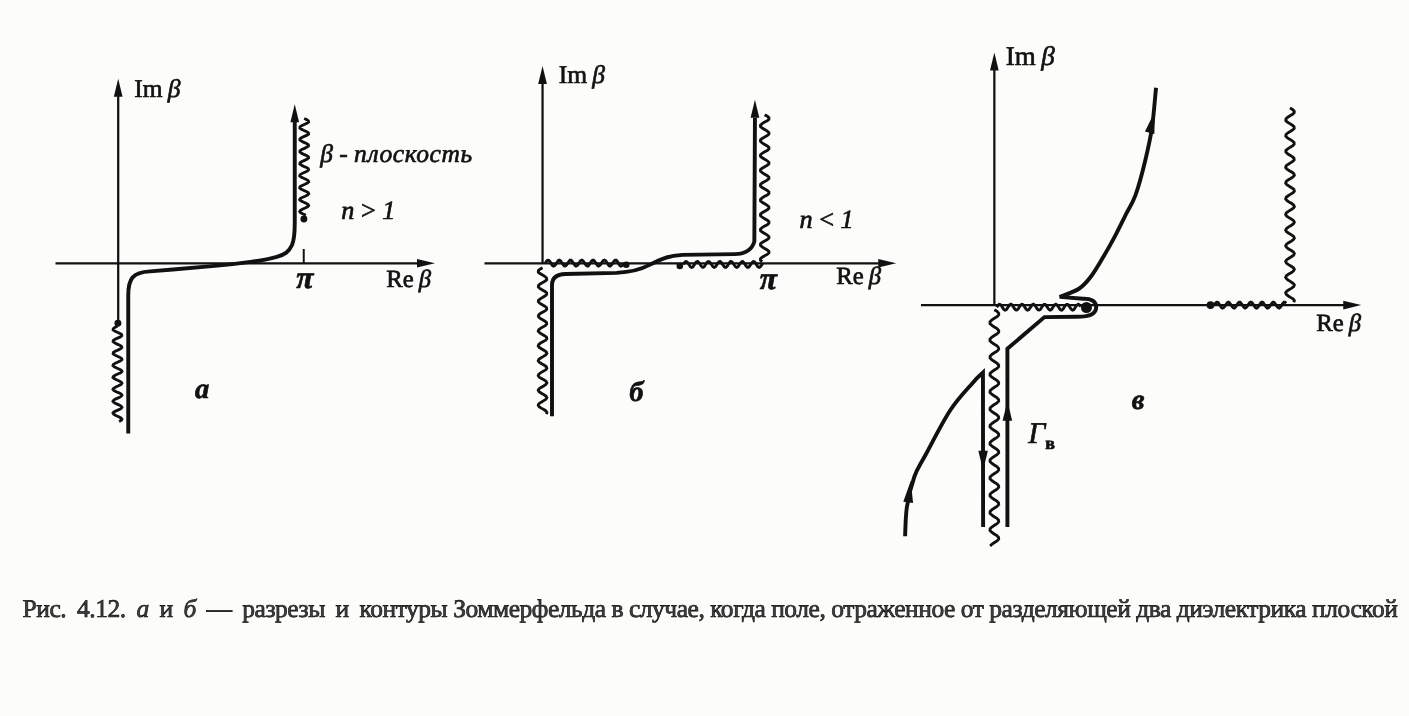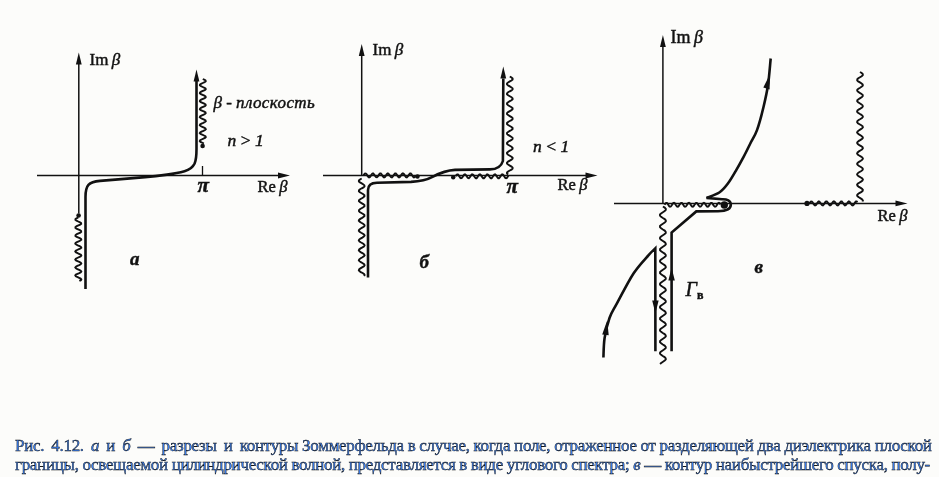--- a/index.html
+++ b/index.html
@@ -1,18 +1,18 @@
 <!DOCTYPE html>
 <html><head><meta charset="utf-8">
 <style>
 html,body{margin:0;padding:0;background:#fcfcfa;}
 #fig{position:relative;width:939px;height:477px;background:#fcfcfa;overflow:hidden;
   font-family:"Liberation Serif",serif;color:#131313;}
 .cap{position:absolute;left:15px;font-size:17px;line-height:18.5px;letter-spacing:-0.3px;
-  white-space:nowrap;color:#3b82f6;margin-top:40px;-webkit-text-stroke:0.45px #131313;}
+  white-space:nowrap;color:#404040;-webkit-text-stroke:0.45px #131313;}
 .cap i{font-style:italic;}
 .cap sub{font-size:11px;vertical-align:-3px;line-height:0;letter-spacing:0;}
 </style></head>
 <body>
 <div id="fig">
 <svg width="939" height="390" viewBox="0 0 939 390" style="position:absolute;left:0;top:0">
       <g>
         <line x1="78.8" y1="62" x2="78.8" y2="213.5" stroke="#111" stroke-width="1.5" fill="none"></line>
         <polygon points="78.8,52.5 75.9,64.5 81.7,64.5" fill="#111"></polygon>
         <line x1="37" y1="175.5" x2="279" y2="175.5" stroke="#111" stroke-width="1.5" fill="none"></line>
@@ -65,13 +65,12 @@
         <text x="506.5" y="192.5" style="font-size:21px;"><tspan font-style="italic" font-weight="bold">π</tspan></text>
         <text x="557.5" y="189.5" style="font-size:16.5px;">Re <tspan font-style="italic">β</tspan></text>
         <text x="419.5" y="267.5" style="font-size:19px;"><tspan font-style="italic" font-weight="bold">б</tspan></text>
         <text x="670.5" y="43" style="font-size:18px;">Im <tspan font-style="italic">β</tspan></text>
         <text x="877.5" y="220.5" style="font-size:16.5px;">Re <tspan font-style="italic">β</tspan></text>
         <text x="685.5" y="295.5" style="font-size:20px;"><tspan font-style="italic">Γ</tspan><tspan dy="3.5" font-size="12px" font-weight="bold">в</tspan></text>
         <text x="754.5" y="272.5" style="font-size:19px;"><tspan font-style="italic" font-weight="bold">в</tspan></text>
       </g>
     </svg>
 <div class="cap" style="top:397px;word-spacing:-0.05px"><span style="word-spacing:3.2px">Рис. 4.12. <i>а</i> и <i>б</i> — разрезы и </span>контуры Зоммерфельда в случае, когда поле, отраженное от разделяющей два диэлектрика плоской</div>
-<div class="cap" style="top:415.5px;word-spacing:-0.15px">границы, освещаемой цилиндрической волной, представляется в виде углового спектра; <i>в</i> — контур наибыстрейшего спуска, полу-</div>
 </div>
 </body></html>

